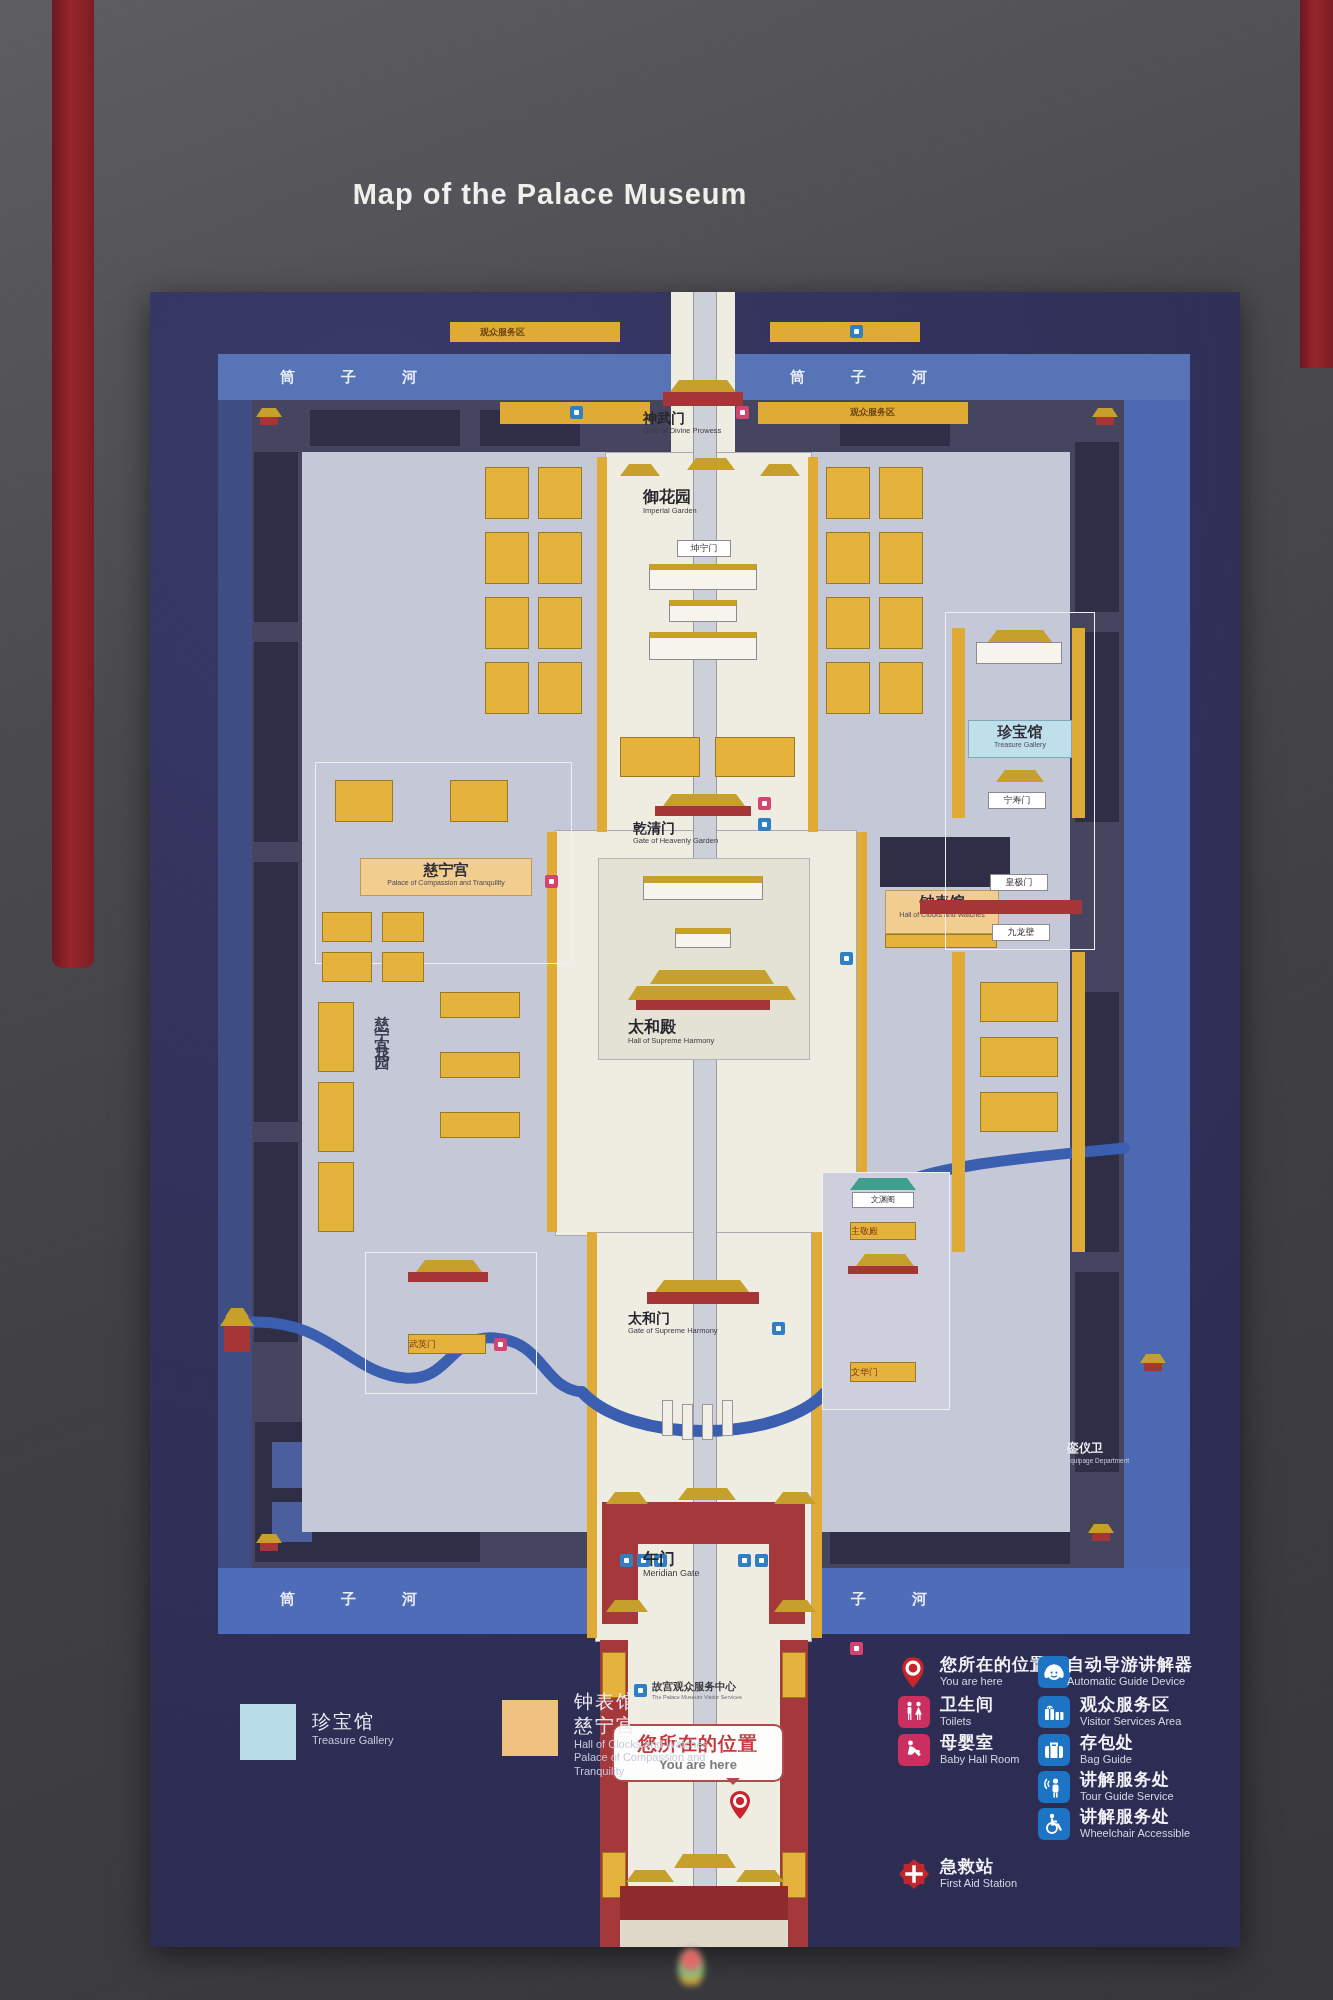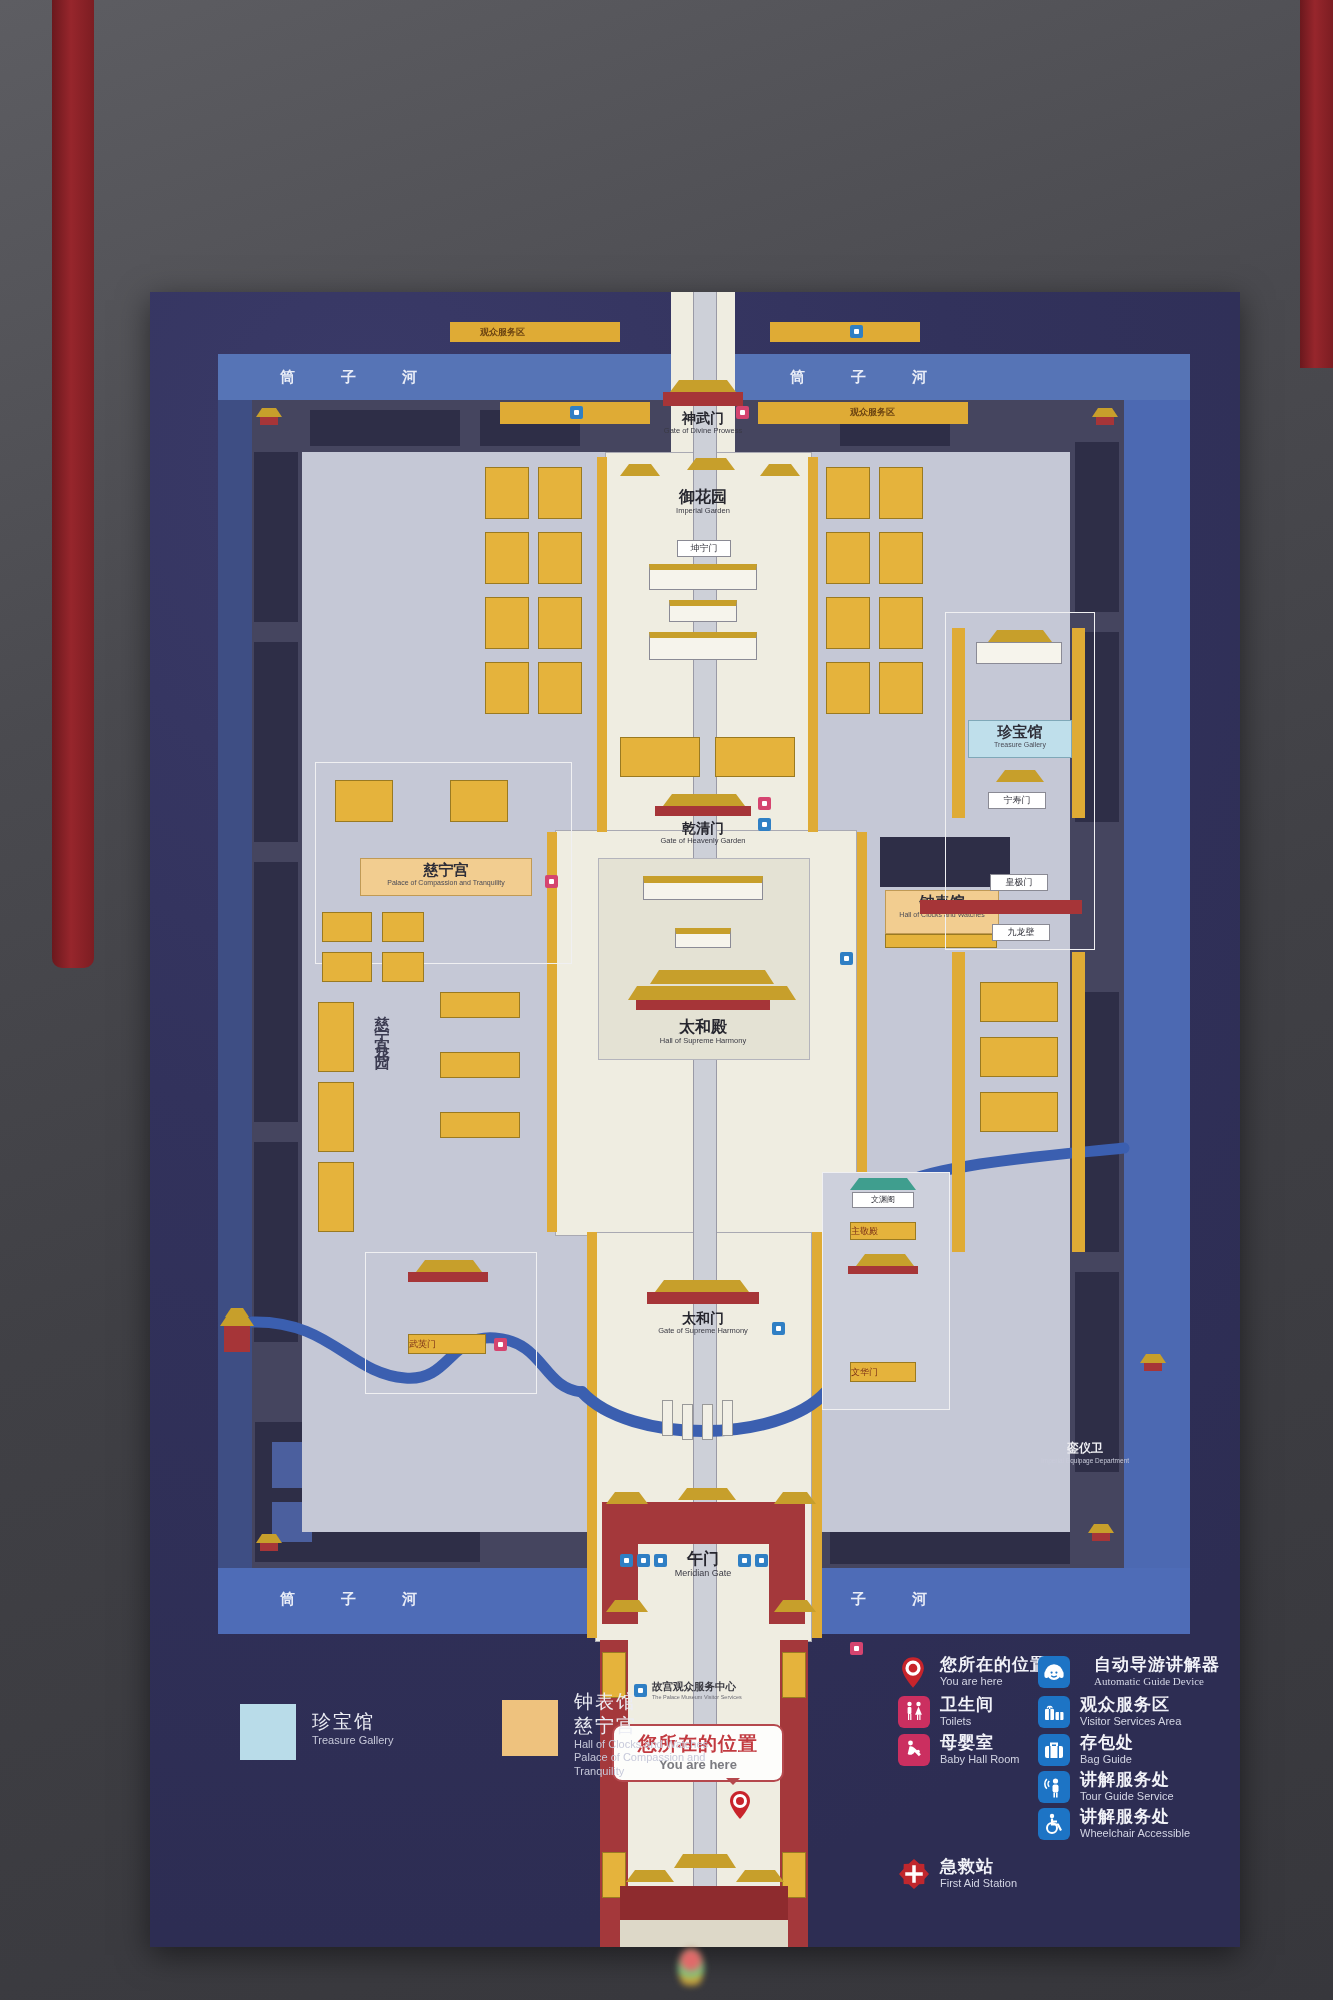--- a/index.html
+++ b/index.html
@@ -26,21 +26,21 @@
   .bl{background:#4b5f9e;}
   .inner{background:#c5c8d6;}
   .cream{background:#efede1;}
   .ycorr{background:#dfab35;}
   .ybld{background:#e5b33c;border:1px solid #9a7a21;box-sizing:border-box;}
   .whall{background:#f6f4ec;border:1px solid #8b8b96;box-sizing:border-box;}
   .roof{height:0;border-bottom:12px solid #c79f2b;border-left:9px solid transparent;border-right:9px solid transparent;}
   .roof.green{border-bottom-color:#3f9e8e;}
   .rbase{background:#a63538;}
   .path{background:#cdd0d8;border-left:1px solid #9a9aa6;border-right:1px solid #9a9aa6;}
-  .plabel{text-align:center;color:#26262e;}
+  .plabel{color:#26262e;}
   .plabel .zh{display:block;font-weight:bold;font-size:14px;line-height:1.15;}
   .plabel .en{display:block;font-size:7.5px;color:#3a3a44;line-height:1.2;}
   .wbox{background:#ffffff;border:1px solid #8a8a94;font-size:9px;color:#33333c;
         text-align:center;line-height:15px;white-space:nowrap;}
   .ybox{background:#e5b33c;border:1px solid #9a7a21;font-size:9px;color:#7c3118;
         line-height:16px;white-space:nowrap;box-sizing:border-box;}
   .box-blue{background:#bfdfeb;border:1px solid #7fa8b8;text-align:center;}
   .box-tan{background:#f2cd90;border:1px solid #c09a55;text-align:center;}
   .box-blue .zh,.box-tan .zh{display:block;font-weight:bold;font-size:15px;color:#2e2e38;line-height:1.2;}
   .box-blue .en,.box-tan .en{display:block;font-size:7px;color:#4a4a55;line-height:1.15;}
@@ -65,20 +65,21 @@
   #bubble .en{color:#7b7b80;font-size:13px;font-weight:bold;display:block;}
   #bubble:after{content:"";position:absolute;left:112px;bottom:-12px;border:7px solid transparent;border-top-color:#b5484d;}
   .charm{width:26px;height:40px;border-radius:50%;filter:blur(3px);
          background:radial-gradient(circle at 50% 30%,#e06a6a 0 30%,#7ec47e 40% 55%,#c9a33c 60% 80%,transparent 85%);}
 </style>
 </head>
 <body>
 
 <div id="board" class="abs">
 
+  <div id="title-en" class="abs">Map of the Palace Museum</div>
 
   <div id="panel" class="abs">
 
     <div class="abs moat" style="left:68px;top:62px;width:972px;height:46px;"></div>
     <div class="abs moat" style="left:68px;top:1276px;width:972px;height:66px;background:#4e6cb7;"></div>
     <div class="abs" style="left:68px;top:108px;width:34px;height:1168px;background:#3e4e84;"></div>
     <div class="abs" style="left:974px;top:108px;width:66px;height:1168px;background:#4c69b2;"></div>
     <div class="abs moat-lbl" style="left:130px;top:76px;">筒子河</div>
     <div class="abs moat-lbl" style="left:640px;top:76px;">筒子河</div>
     <div class="abs moat-lbl" style="left:130px;top:1298px;">筒子河</div>
@@ -440,21 +441,21 @@
         <svg width="24" height="24" viewBox="0 0 24 24">
             <circle cx="12" cy="13" r="7" fill="#fff"></circle>
             <path d="M4.5 13a7.5 7.5 0 0115 0" fill="none" stroke="#fff" stroke-width="2.6"></path>
             <rect x="2.4" y="11" width="4.2" height="7" rx="2" fill="#fff"></rect>
             <rect x="17.4" y="11" width="4.2" height="7" rx="2" fill="#fff"></rect>
             <circle cx="9.6" cy="12.6" r="1.1" fill="#1d74c5"></circle>
             <circle cx="14.4" cy="12.6" r="1.1" fill="#1d74c5"></circle>
             <path d="M9.2 15.8c1.7 1.5 3.9 1.5 5.6 0" stroke="#1d74c5" stroke-width="1.4" fill="none"></path>
           </svg>
       </div>
-      <div style="position:absolute;left:56px;top:0;width:190px;font-family:Liberation Serif, serif;">
+      <div style="position:absolute;left:29px;top:0;width:190px;">
         <div class="t-zh">自动导游讲解器</div>
         <div class="t-en">Automatic Guide Device</div>
       </div>
     </div>
     <div class="abs lrow" style="left:888px;top:1404px;">
       <div class="licon blue">
         <svg width="24" height="24" viewBox="0 0 24 24">
             <rect x="3" y="9" width="9" height="11" rx="1" fill="#fff"></rect>
             <rect x="13.5" y="12" width="8" height="8" rx="1" fill="#fff"></rect>
             <rect x="6.9" y="9" width="1.5" height="11" fill="#1d74c5"></rect>

